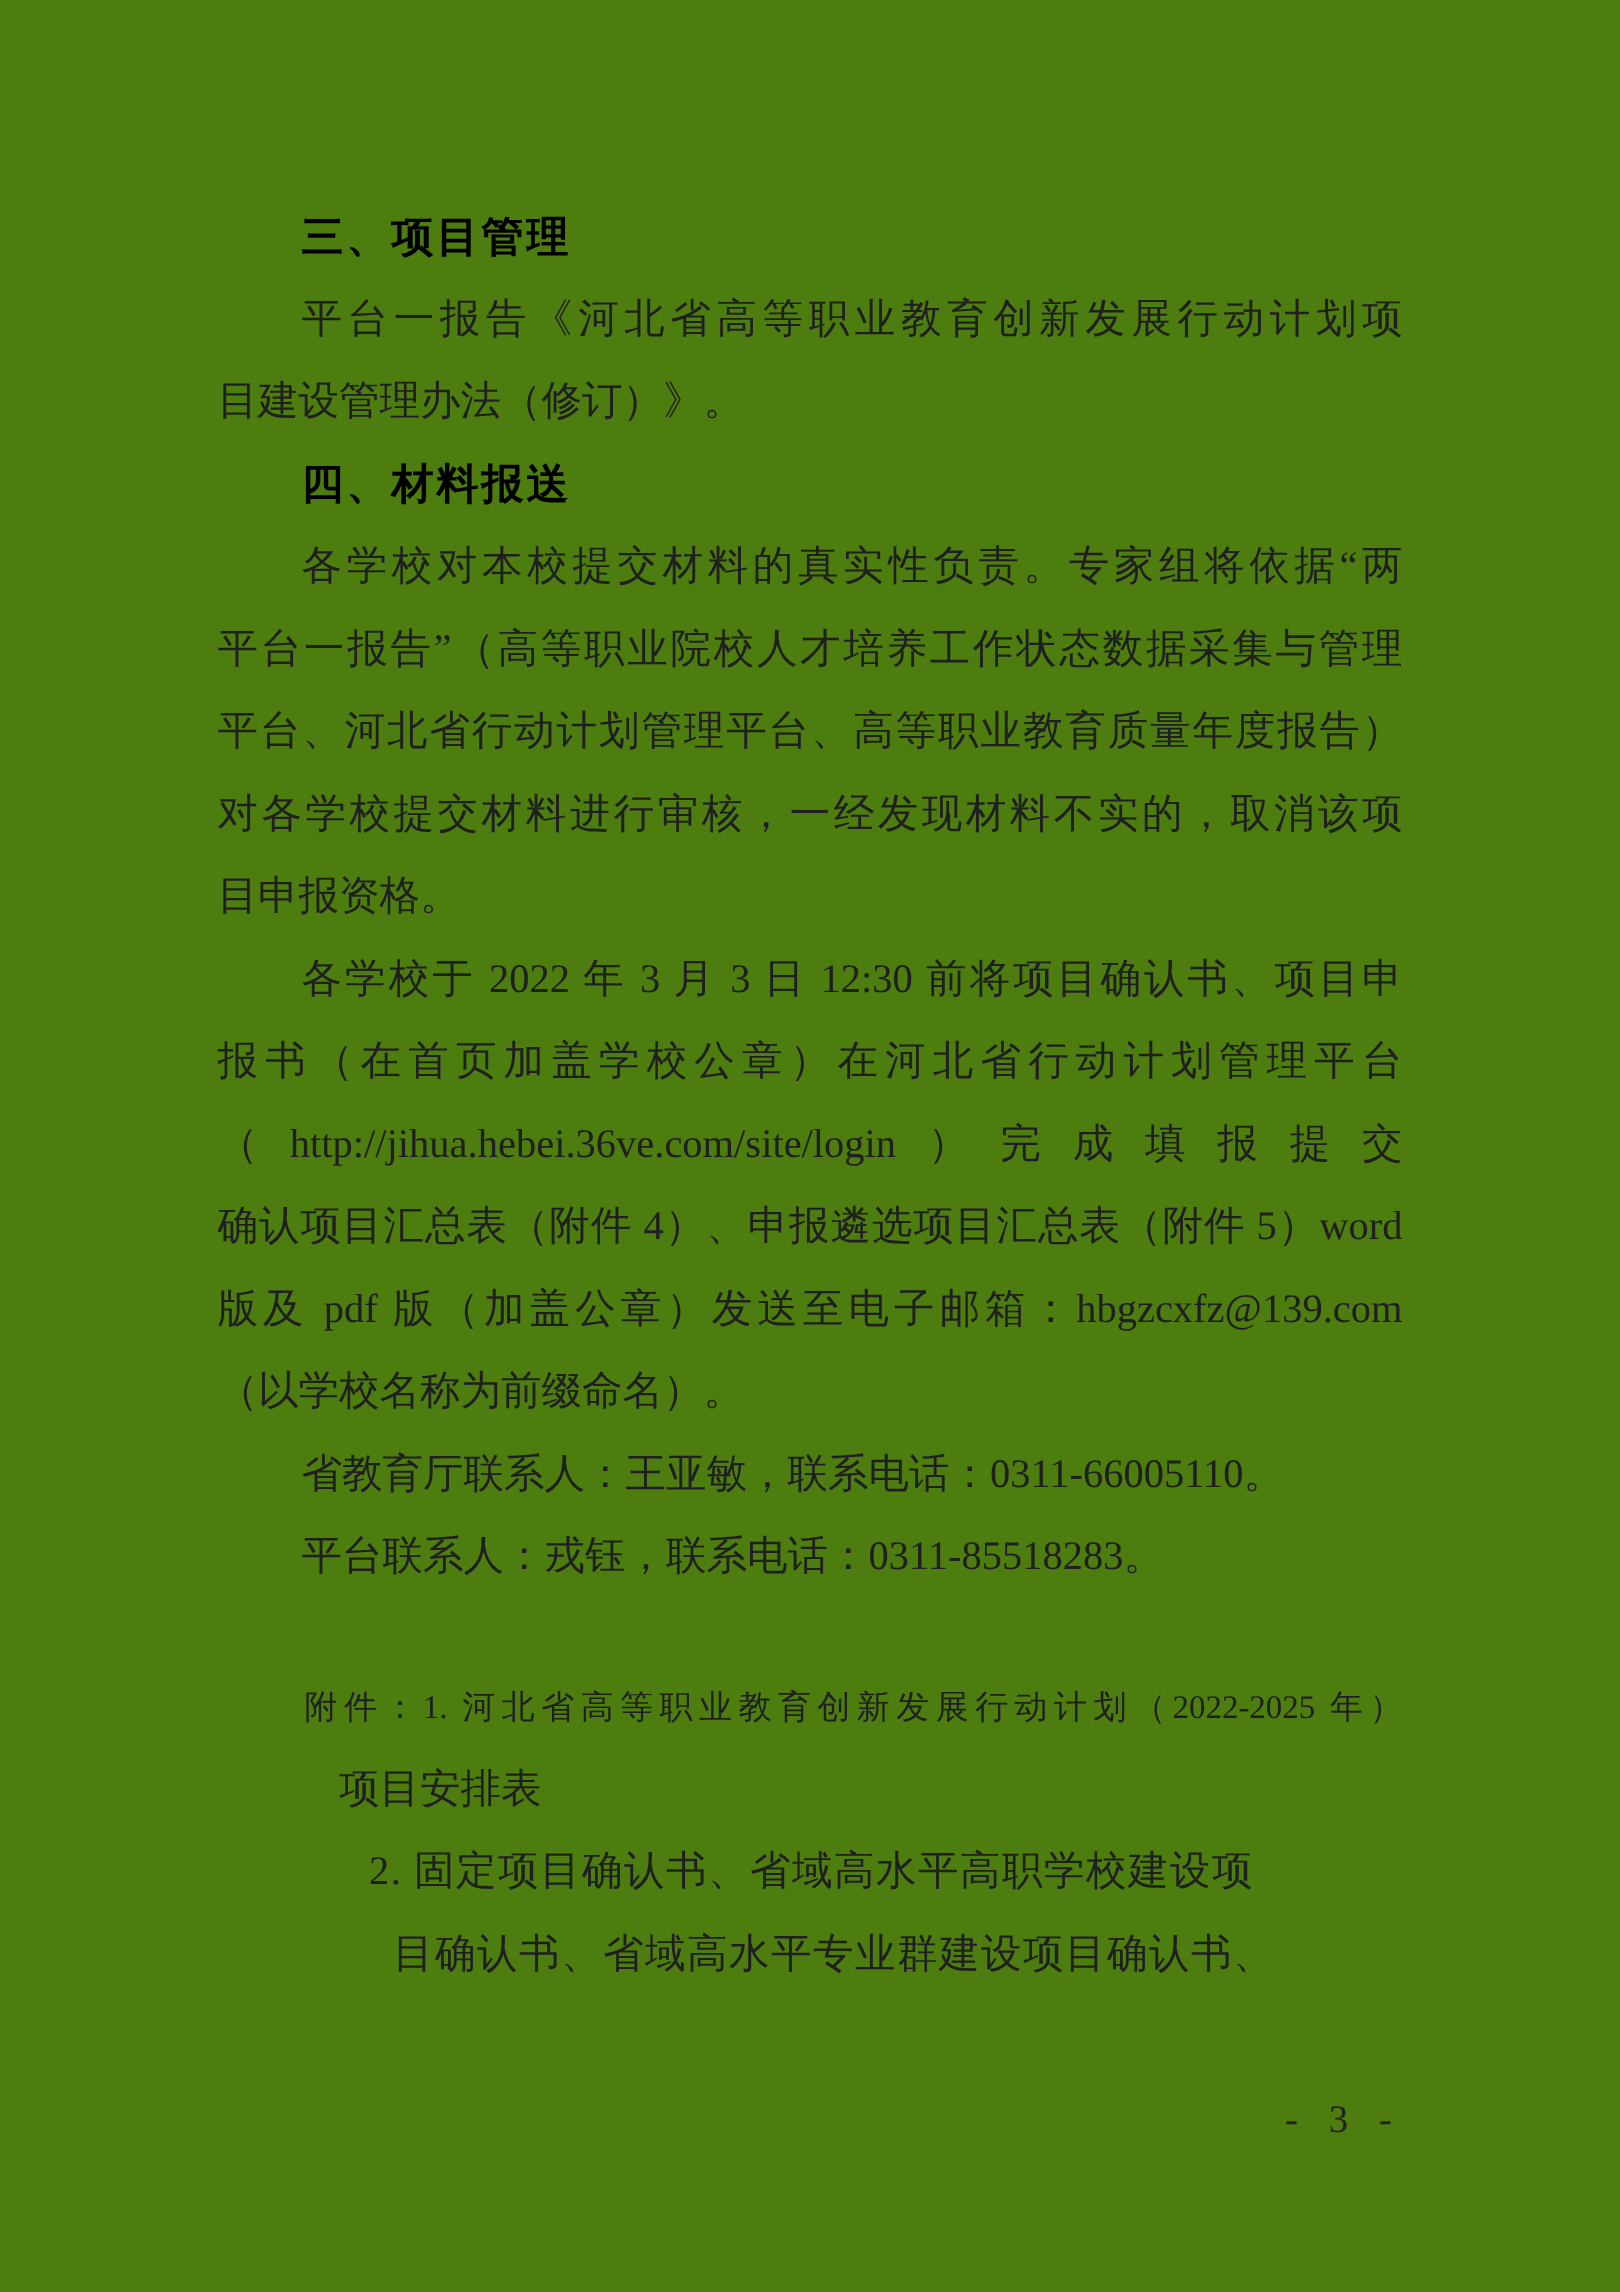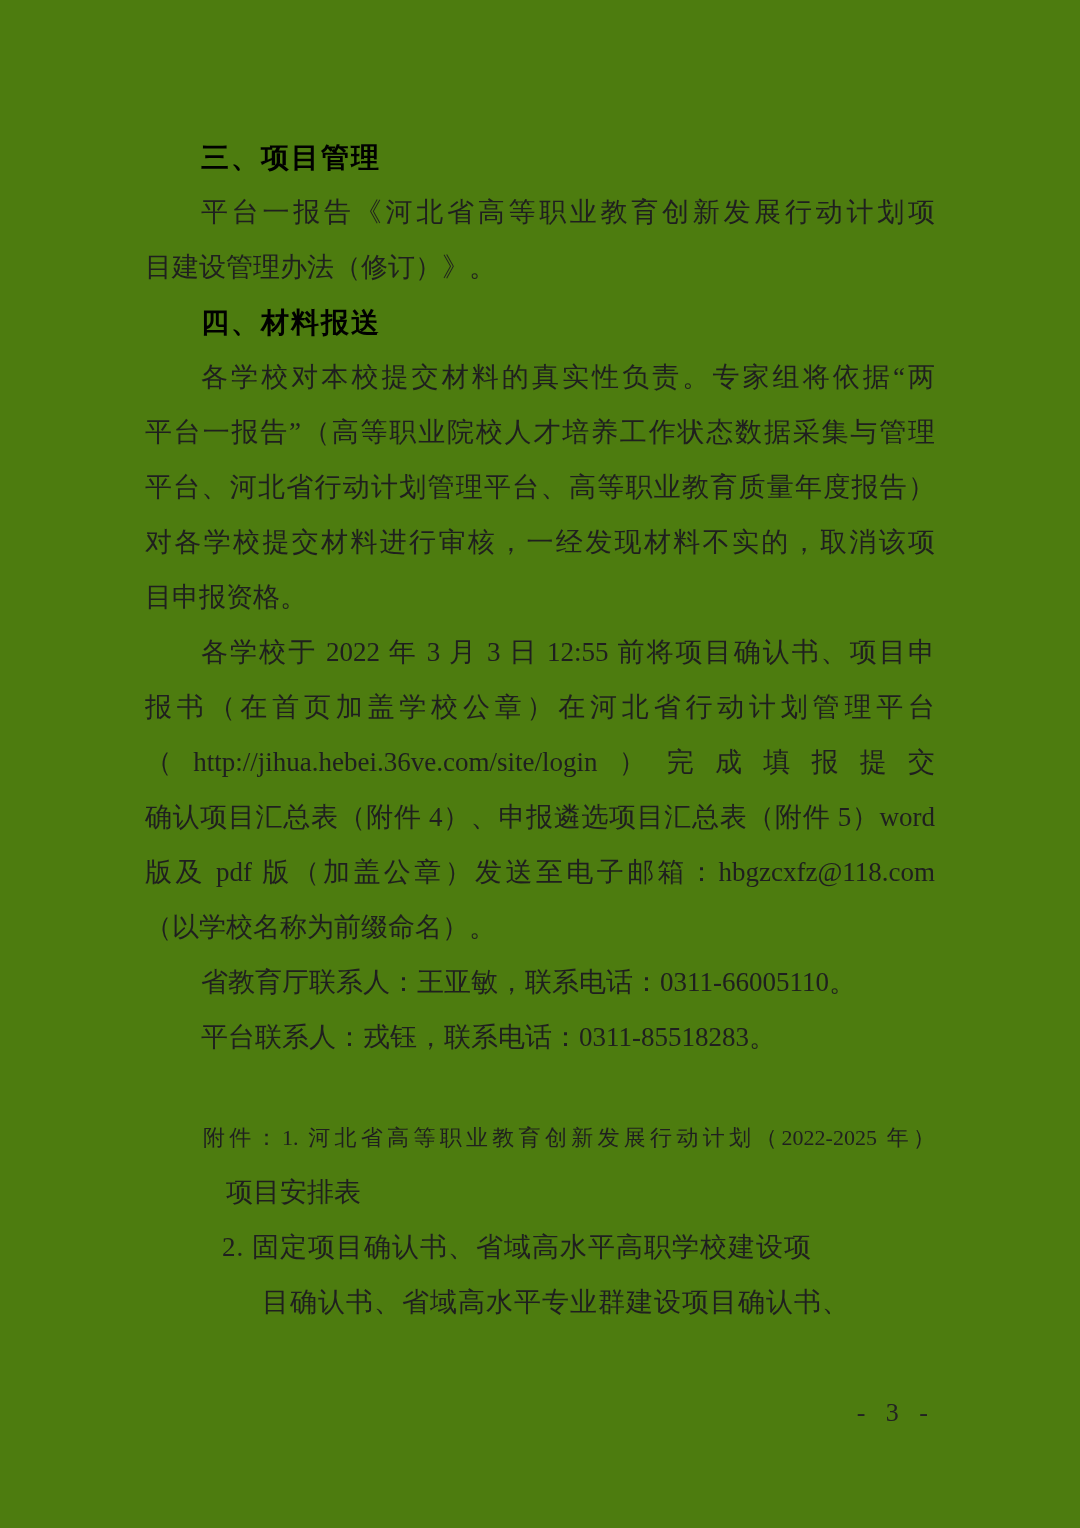--- a/index.html
+++ b/index.html
@@ -38,21 +38,21 @@
     font-weight: 700;
     font-family: "Liberation Sans", "DejaVu Sans", sans-serif;
     font-size: 28px;
     color: #000000;
     letter-spacing: 2px;
     text-indent: 56px;
   }
   .att { margin-top: 45px; }
   .att-first { font-size: 22px; text-indent: 0; padding-left: 58px; }
   .att-cont { margin-left: 81px; }
-  .att-item2-l1 { margin-left: 77px; letter-spacing: 1px; }
+  .att-item2-l1 { margin-left: 101px; letter-spacing: 1px; }
   .att-item2-l2 { margin-left: 117px; letter-spacing: 1px; }
   .page-num {
     position: absolute;
     top: 1398px;
     right: 145px;
     font-size: 26px;
     letter-spacing: 7px;
     color: #222222;
     font-family: "Liberation Serif", "DejaVu Serif", serif;
   }
@@ -69,25 +69,25 @@
     <div class="line">目建设管理办法（修订）》。</div>
 
     <div class="line heading">四、材料报送</div>
 
     <div class="line j indent">各学校对本校提交材料的真实性负责。专家组将依据“两</div>
     <div class="line j">平台一报告”（高等职业院校人才培养工作状态数据采集与管理</div>
     <div class="line j">平台、河北省行动计划管理平台、高等职业教育质量年度报告）</div>
     <div class="line j">对各学校提交材料进行审核，一经发现材料不实的，取消该项</div>
     <div class="line">目申报资格。</div>
 
-    <div class="line j indent">各学校于 2022 年 3 月 3 日 12:55 前将项目确认书、项目申</div>
+    <div class="line j indent">各学校于 2022 年 3 月 3 日 12:30 前将项目确认书、项目申</div>
     <div class="line j">报书（在首页加盖学校公章）在河北省行动计划管理平台</div>
     <div class="line j">（http://jihua.hebei.36ve.com/site/login）完成填报提交</div>
     <div class="line j">确认项目汇总表（附件 4）、申报遴选项目汇总表（附件 5）word</div>
-    <div class="line j">版及 pdf 版（加盖公章）发送至电子邮箱：hbgzcxfz@118.com</div>
+    <div class="line j">版及 pdf 版（加盖公章）发送至电子邮箱：hbgzcxfz@139.com</div>
     <div class="line">（以学校名称为前缀命名）。</div>
 
     <div class="line indent">省教育厅联系人：王亚敏，联系电话：0311-66005110。</div>
     <div class="line indent">平台联系人：戎钰，联系电话：0311-85518283。</div>
 
     <div class="att">
       <div class="line j att-first">
         <span>附件：</span><span>1. 河北省高等职业教育创新发展行动计划（2022-2025 年）</span>
       </div>
       <div class="line att-cont">项目安排表</div>

